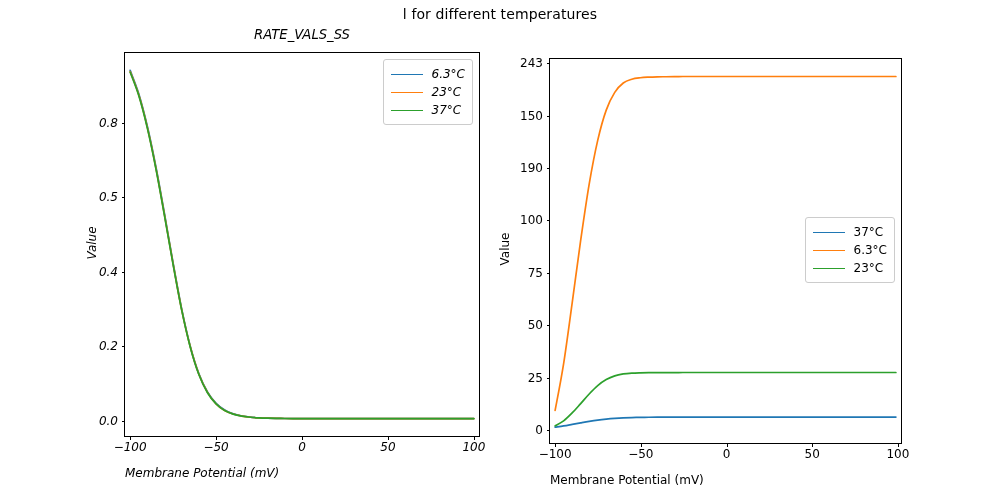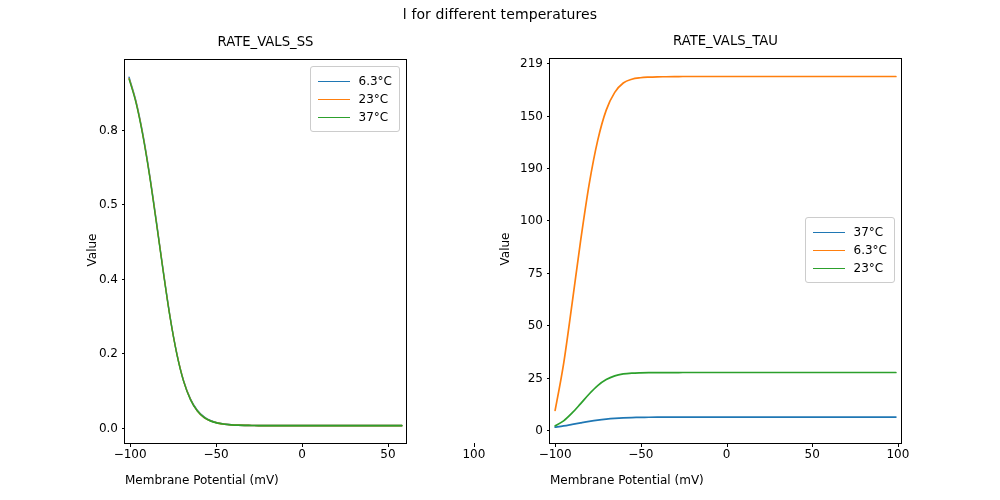--- a/index.html
+++ b/index.html
@@ -24,21 +24,21 @@
     font-size: 14px;
     color: #000000;
     letter-spacing: 0.1px;
   }
   .axes {
     position: absolute;
     box-sizing: border-box;
     border: 1.0px solid #000000;
     background: #ffffff;
   }
-  #axes-left  { left: 124px; top: 59px; width: 283px; height: 385px; }
+  #axes-left  { left: 124px; top: 52px; width: 356px; height: 385px; font-style: italic; }
   #axes-right { left: 549px; top: 58px; width: 353px; height: 386px; }
 
   .ax-title {
     position: absolute;
     left: 0;
     width: 100%;
     top: -26px;
     text-align: center;
     font-size: 13.2px;
     color: #000000;
@@ -203,21 +203,20 @@
           <span class="legend-text">23°C</span>
         </div>
         <div class="legend-row">
           <span class="legend-line" style="border-top-color: rgb(44, 160, 44);"></span>
           <span class="legend-text">37°C</span>
         </div>
       </div>
   </div>
 
   <div class="axes" id="axes-right">
-    <div class="ax-title">RATE_VALS_TAU</div>
     <svg class="plot-svg" id="svg-right" preserveAspectRatio="none" viewBox="0 0 353 386">
         <path d="M 5.14 370.07 C 6.57 369.86,10.85 369.30,13.71 368.85 C 16.56 368.39,19.42 367.85,22.28 367.34 C 25.13 366.83,27.99 366.28,30.84 365.77 C 33.70 365.26,36.56 364.74,39.41 364.28 C 42.27 363.81,45.12 363.36,47.98 362.98 C 50.84 362.60,53.69 362.28,56.55 361.99 C 59.40 361.71,62.26 361.47,65.12 361.26 C 67.97 361.05,70.83 360.87,73.68 360.73 C 76.54 360.60,79.40 360.50,82.25 360.42 C 85.11 360.34,87.96 360.30,90.82 360.25 C 93.68 360.20,96.53 360.16,99.39 360.13 C 102.24 360.10,105.10 360.08,107.96 360.06 C 110.81 360.05,113.67 360.03,116.52 360.02 C 119.38 360.01,122.24 360.01,125.09 360.00 C 127.95 359.99,130.80 359.99,133.66 359.98 C 136.52 359.97,137.94 359.96,142.23 359.96 C 146.51 359.96,153.65 359.96,159.36 359.96 C 165.08 359.96,167.93 359.94,176.50 359.94 C 185.07 359.93,199.35 359.94,210.77 359.94 C 222.20 359.94,233.62 359.94,245.04 359.94 C 256.47 359.94,267.89 359.94,279.32 359.94 C 290.74 359.94,302.16 359.94,313.59 359.94 C 325.01 359.94,342.15 359.94,347.86 359.94" fill="none" stroke="#1f77b4" stroke-width="1.7" stroke-linecap="round" stroke-linejoin="round"></path>
         <path d="M 5.14 353.29 C 6.57 345.43,10.85 324.11,13.71 306.12 C 16.56 288.12,19.42 265.93,22.28 245.31 C 25.13 224.69,27.99 202.33,30.84 182.41 C 33.70 162.49,36.56 142.57,39.41 125.80 C 42.27 109.03,45.12 94.18,47.98 81.77 C 50.84 69.37,53.69 59.41,56.55 51.37 C 59.40 43.33,62.26 38.09,65.12 33.55 C 67.97 29.00,70.83 26.31,73.68 24.11 C 76.54 21.91,79.40 21.21,82.25 20.34 C 85.11 19.46,87.96 19.22,90.82 18.87 C 93.68 18.52,96.53 18.40,99.39 18.24 C 102.24 18.08,105.10 18.00,107.96 17.93 C 110.81 17.86,113.67 17.86,116.52 17.82 C 119.38 17.79,122.24 17.75,125.09 17.72 C 127.95 17.68,130.80 17.63,133.66 17.61 C 136.52 17.59,137.94 17.61,142.23 17.61 C 146.51 17.61,153.65 17.61,159.36 17.61 C 165.08 17.61,167.93 17.61,176.50 17.61 C 185.07 17.61,199.35 17.61,210.77 17.61 C 222.20 17.61,233.62 17.61,245.04 17.61 C 256.47 17.61,267.89 17.61,279.32 17.61 C 290.74 17.61,302.16 17.61,313.59 17.61 C 325.01 17.61,342.15 17.61,347.86 17.61" fill="none" stroke="#ff7f0e" stroke-width="1.7" stroke-linecap="round" stroke-linejoin="round"></path>
         <path d="M 5.14 368.81 C 6.57 367.97,10.85 365.94,13.71 363.78 C 16.56 361.61,19.42 358.71,22.28 355.81 C 25.13 352.91,27.99 349.55,30.84 346.37 C 33.70 343.19,36.56 339.73,39.41 336.73 C 42.27 333.72,45.12 330.75,47.98 328.34 C 50.84 325.93,53.69 323.90,56.55 322.26 C 59.40 320.62,62.26 319.43,65.12 318.49 C 67.97 317.54,70.83 317.05,73.68 316.60 C 76.54 316.15,79.40 315.95,82.25 315.76 C 85.11 315.57,87.96 315.52,90.82 315.45 C 93.68 315.37,96.53 315.33,99.39 315.30 C 102.24 315.26,105.10 315.25,107.96 315.24 C 110.81 315.22,113.67 315.21,116.52 315.19 C 119.38 315.18,122.24 315.18,125.09 315.17 C 127.95 315.17,130.80 315.16,133.66 315.15 C 136.52 315.15,137.94 315.14,142.23 315.13 C 146.51 315.13,153.65 315.13,159.36 315.13 C 165.08 315.13,167.93 315.13,176.50 315.13 C 185.07 315.13,199.35 315.13,210.77 315.13 C 222.20 315.13,233.62 315.13,245.04 315.13 C 256.47 315.13,267.89 315.13,279.32 315.13 C 290.74 315.13,302.16 315.13,313.59 315.13 C 325.01 315.13,342.15 315.13,347.86 315.13" fill="none" stroke="#2ca02c" stroke-width="1.7" stroke-linecap="round" stroke-linejoin="round"></path>
       </svg>
     <div id="xticks-right">
         <div class="tickwrap-x" style="left: 5.14px;">
           <div class="tick-x"></div>
           <div class="ticklabel-x">−100</div>
         </div>
@@ -262,21 +261,21 @@
         <div class="tickwrap-y" style="top: 109.03px;">
           <div class="tick-y"></div>
           <div class="ticklabel-y">190</div>
         </div>
         <div class="tickwrap-y" style="top: 56.61px;">
           <div class="tick-y"></div>
           <div class="ticklabel-y">150</div>
         </div>
         <div class="tickwrap-y" style="top: 4.19px;">
           <div class="tick-y"></div>
-          <div class="ticklabel-y">219</div>
+          <div class="ticklabel-y">243</div>
         </div>
       </div>
     <div class="xlabel">Membrane Potential (mV)</div>
     <div class="ylabel" id="ylabel-right">Value</div>
     <div class="legend" id="legend-right">
         <div class="legend-row">
           <span class="legend-line" style="border-top-color: rgb(31, 119, 180);"></span>
           <span class="legend-text">37°C</span>
         </div>
         <div class="legend-row">

